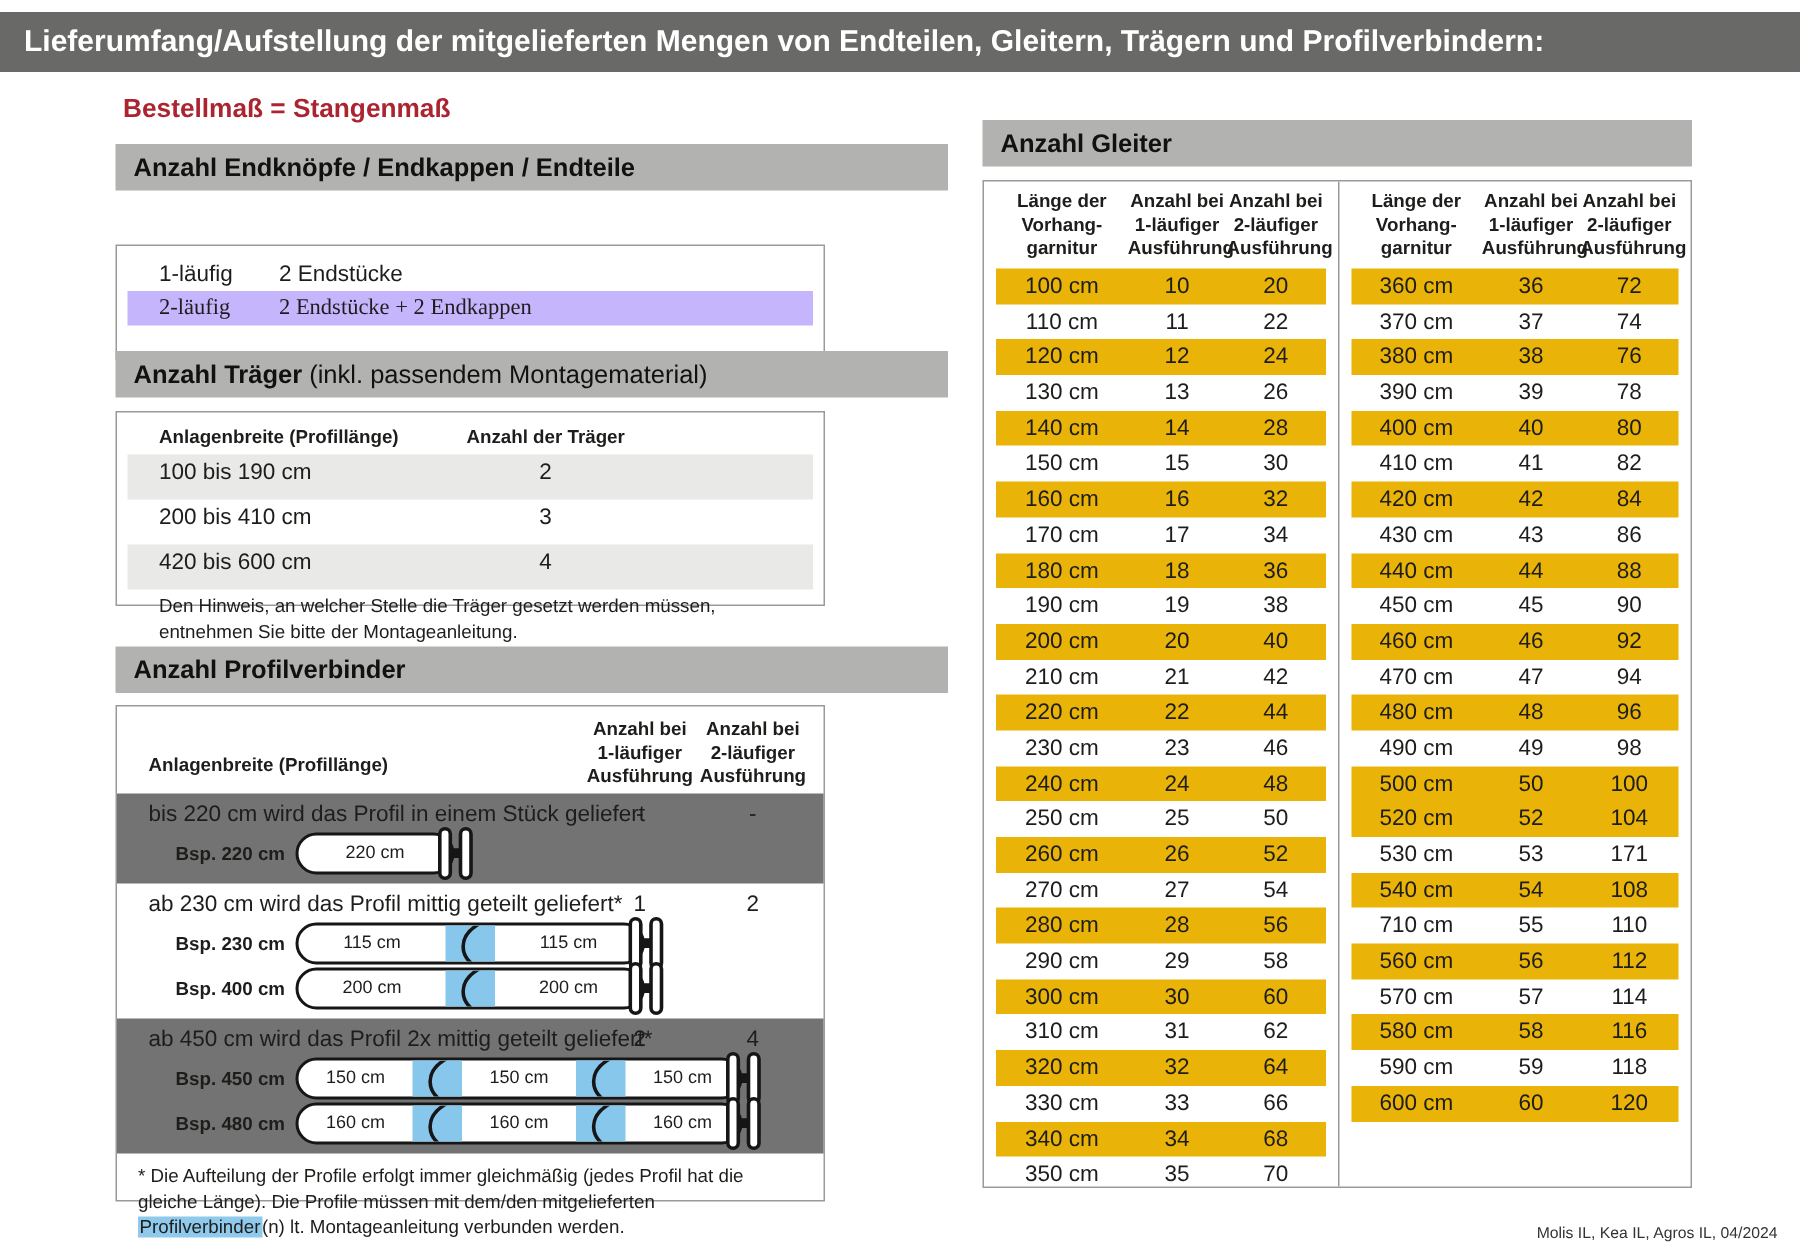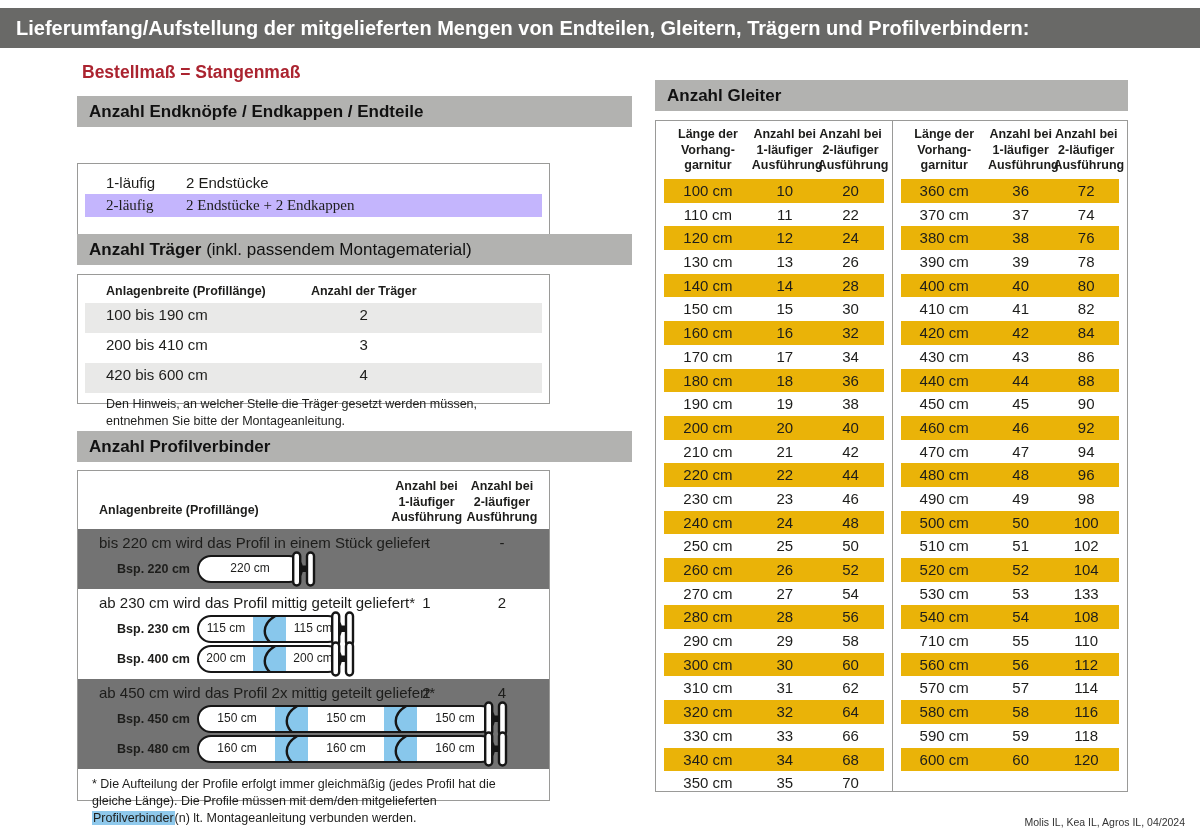--- a/index.html
+++ b/index.html
@@ -52,21 +52,21 @@
   .pv-block.shade{background:#737373;}
   .pv-top{position:relative;height:22px;line-height:22px;}
   .pv-text{padding-left:21px;font-size:15px;}
   .pv-v{position:absolute;top:0;width:15%;text-align:center;font-size:15px;}
   .pv-c1{left:66.5%;}
   .pv-c2{left:82.5%;}
   .rod-row{display:flex;align-items:center;height:30px;}
   .rod-label{width:112px;text-align:right;padding-right:7px;font-size:12.5px;font-weight:bold;}
   .rod{display:flex;align-items:stretch;height:28px;border:2.2px solid #161616;border-radius:14px;
     background:#fff;box-sizing:border-box;}
-  .seg{width:54px;text-align:center;font-size:12px;line-height:23px;}
+  .seg{width:98px;text-align:center;font-size:12px;line-height:23px;}
   .seg.wide{width:102px;}
   .seg.narrow{width:76px;}
   .conn{width:33px;background:#88c7ec;position:relative;overflow:hidden;}
   .conn svg{position:absolute;top:0;left:0;}
   .endcap{margin-left:-12px;position:relative;z-index:2;line-height:0;}
   .pv-foot{padding:7px 12px 0 14px;font-size:12.5px;line-height:1.35;}
   .hl{background:#8fc9ec;padding:0 1px;}
 
   
   #glhead{left:655px;top:80px;width:473px;}
@@ -496,34 +496,29 @@
         <div class="gl-row">
           <div class="gc gc1">490 cm</div>
           <div class="gc gc2">49</div>
           <div class="gc gc3">98</div>
         </div>
         <div class="gl-row shade">
           <div class="gc gc1">500 cm</div>
           <div class="gc gc2">50</div>
           <div class="gc gc3">100</div>
         </div>
-        <div class="gl-row">
-          <div class="gc gc1">510 cm</div>
-          <div class="gc gc2">51</div>
-          <div class="gc gc3">102</div>
-        </div>
         <div class="gl-row shade">
           <div class="gc gc1">520 cm</div>
           <div class="gc gc2">52</div>
           <div class="gc gc3">104</div>
         </div>
         <div class="gl-row">
           <div class="gc gc1">530 cm</div>
           <div class="gc gc2">53</div>
-          <div class="gc gc3">133</div>
+          <div class="gc gc3">171</div>
         </div>
         <div class="gl-row shade">
           <div class="gc gc1">540 cm</div>
           <div class="gc gc2">54</div>
           <div class="gc gc3">108</div>
         </div>
         <div class="gl-row">
           <div class="gc gc1">710 cm</div>
           <div class="gc gc2">55</div>
           <div class="gc gc3">110</div>

